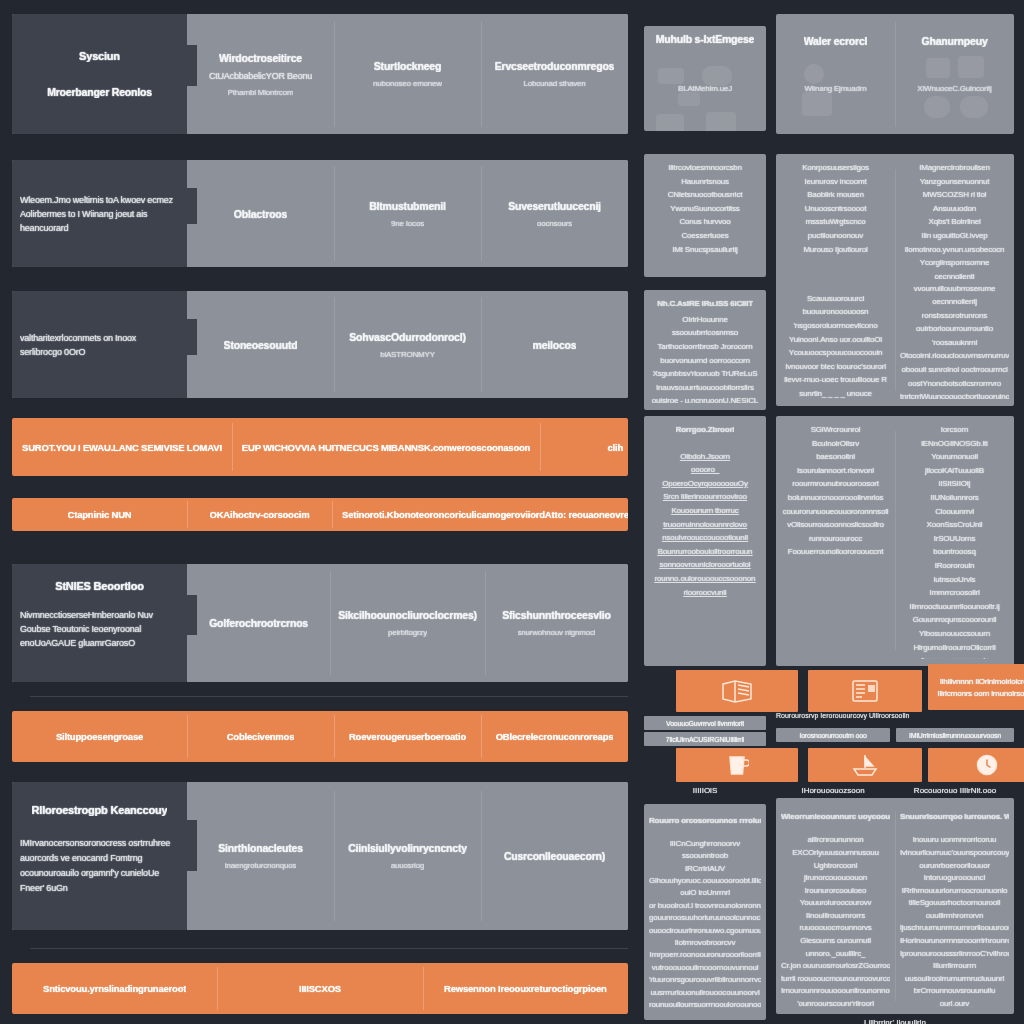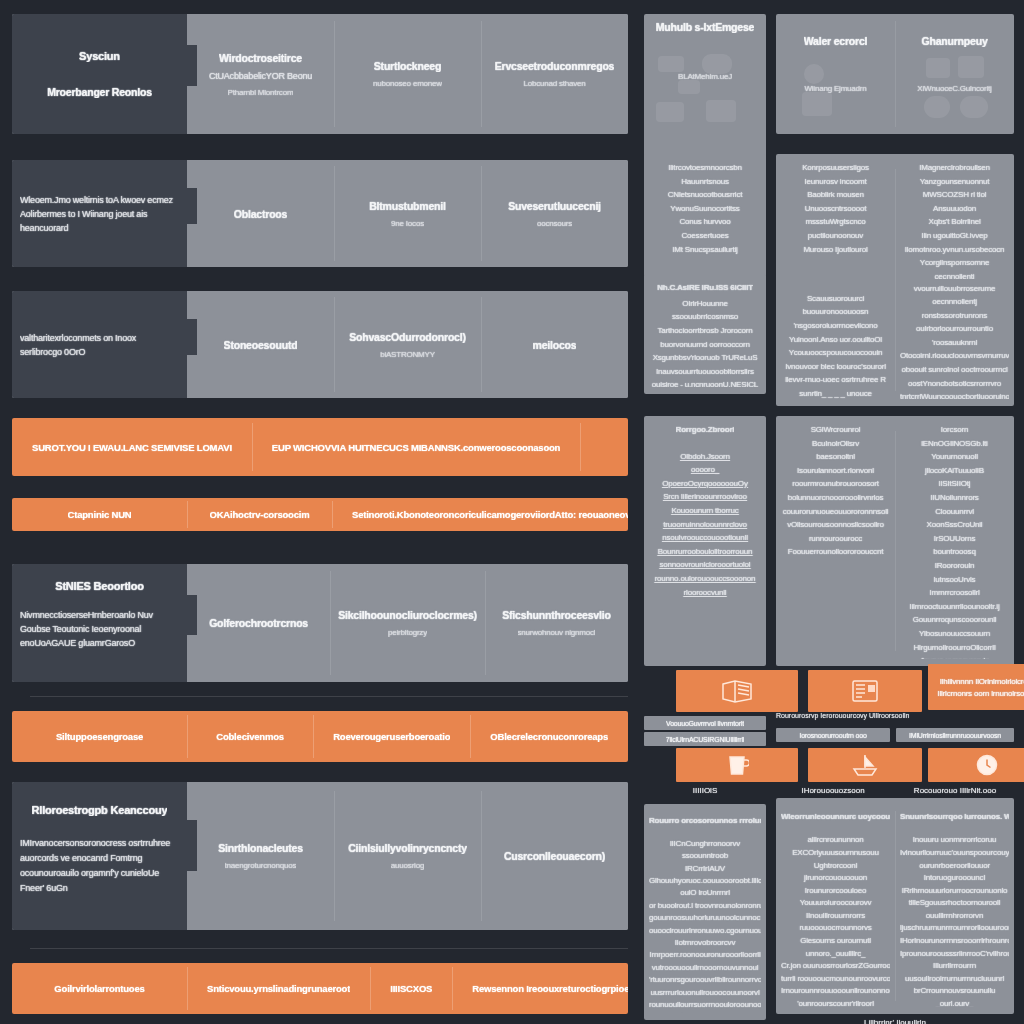--- a/index.html
+++ b/index.html
@@ -101,21 +101,21 @@
   
   .row.banner-row {
     background: #e8854e;
   }
   .banner-cell {
     position: relative;
     flex: 1 1 0;
     display: flex;
     align-items: center;
     justify-content: center;
-    padding: 10px 20px;
+    padding: 10px 10px;
     text-align: center;
   }
   .banner-cell + .banner-cell::before {
     content: "";
     position: absolute;
     left: 0; top: 8%;
     width: 1px; height: 84%;
     background: rgba(255,255,255,0.22);
   }
 
@@ -385,38 +385,35 @@
         </div>
         <div class="body-col">
           <span class="t t-head">Cusrconlleouaecorn)</span>
         </div>
       </div>
     </div>
 
     <div class="hr-sep" style="top:934px;"></div>
 
     <div class="row banner-row" style="top:949px;height:51px;">
-      <div class="banner-cell" style="flex:0 0 175px;">
-        <span class="t t-banner">Goilrvirlolarrontuoes</span>
-      </div>
       <div class="banner-cell">
         <span class="t t-banner">Snticvouu.yrnslinadingrunaeroot</span>
       </div>
       <div class="banner-cell">
         <span class="t t-banner">IIIISCXOS</span>
       </div>
       <div class="banner-cell">
         <span class="t t-banner">Rewsennon Ireoouxreturoctiogrpioen</span>
       </div>
     </div>
   </div>
 
   <div id="right-column">
 
-    <div class="rcard narrow" style="top:0px;height:144px;">
+    <div class="rcard narrow" style="top:12px;height:105px;">
       <div class="ghost-shapes">
         <i style="left:14px;top:42px;width:26px;height:16px;"></i>
         <i style="left:58px;top:40px;width:30px;height:20px;border-radius:9px;"></i>
         <i style="left:34px;top:66px;width:22px;height:14px;"></i>
         <i style="left:12px;top:88px;width:28px;height:20px;"></i>
         <i style="left:62px;top:86px;width:30px;height:22px;"></i>
       </div>
       <div class="rcard-inner">
         <div class="rsub">
           <span class="t t-head">Muhulb s-lxtEmgese</span>
@@ -474,21 +471,21 @@
             <span>puctilounoonouv</span>
             <span>Murouso Ijoutlourol</span>
           </div>
           <div class="list-block t t-list" style="margin-top:34px;">
             <span>Scauusuorouurci</span>
             <span>buouuronooouoosn</span>
             <span>'nsgosoroiuorrnoeviicono</span>
             <span>Yuinoonl.Anso uor.ooulltoOl</span>
             <span>Ycouuoocspouucouocoouin</span>
             <span>Ivnouvoor blec loouroc'sourorl</span>
-            <span>llevvr-rnuo-uoec osrtrruhree R</span>
+            <span>llevvr-rnuo-uoec trouulliooue R</span>
             <span>sunrtin_ _ _ _ unouce</span>
           </div>
         </div>
         <div class="rsub">
           <div class="list-block t t-list">
             <span>IMagnerclrobroullsen</span>
             <span>Yanzgounsenuonnut</span>
             <span>MWSCOZSH rl tlol</span>
             <span>Ansuuuodon</span>
             <span>Xqbs't Bolrrlinel</span>
@@ -507,21 +504,21 @@
             <span>Otocoirnl.riooucloouvrnsvrnurruvnob</span>
             <span>oboouit sunrolnol ooctrroourrncl</span>
             <span>oostYnoncbotsoticsrrorrrvro</span>
             <span>tnrtcrrlWuuncoouocbortiuooruinourmo</span>
 
           </div>
         </div>
       </div>
     </div>
 
-    <div class="rcard narrow" style="top:260px;height:120px;">
+    <div class="rcard narrow" style="top:276px;height:120px;">
       <div class="rcard-inner">
         <div class="rsub">
           <span class="t t-list" style="font-weight:700;">Nh.C.AsIRE IRu.ISS 6iCIIIT</span>
           <div class="list-block t t-list">
             <span>OIrlrHouunne</span>
             <span>ssoouubrrlcosnmso</span>
             <span>Tarthocioorrtbrosb Jrorocorn</span>
             <span>buorvonuurnd oorrooccorn</span>
             <span>Xsgunbbsv'rlooruob TrUReLuS</span>
             <span>lnauvsouurrtuouooobitorrsllrs</span>

